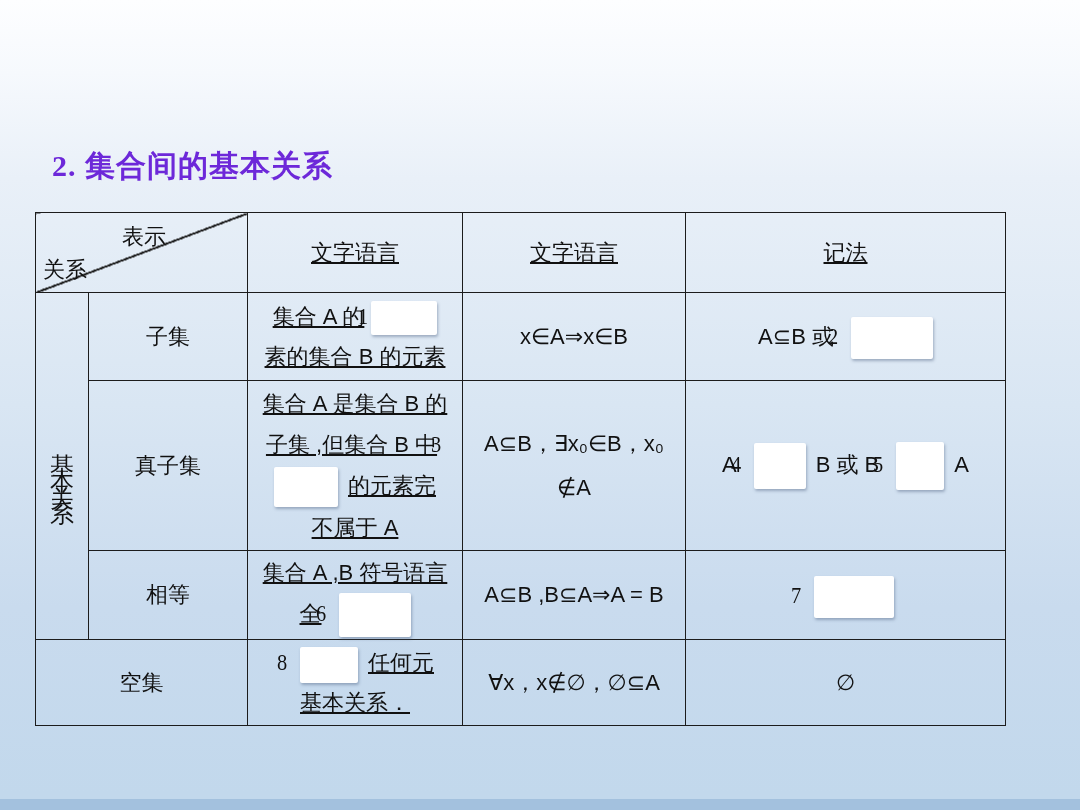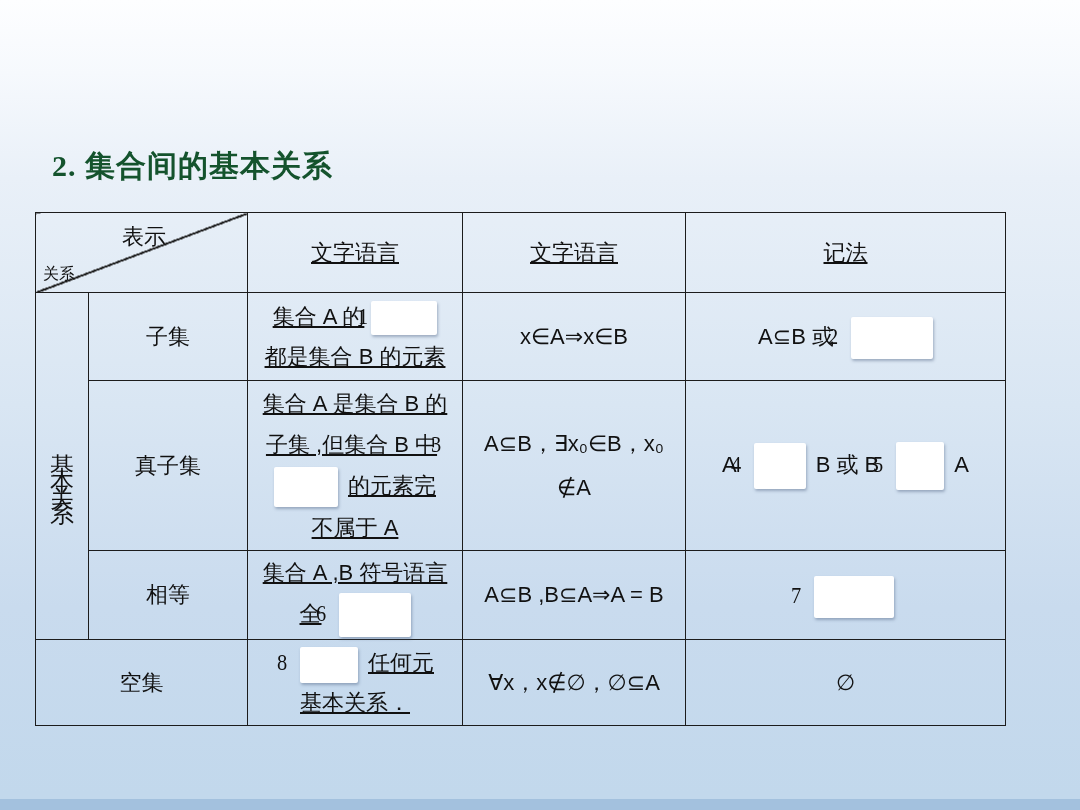--- a/index.html
+++ b/index.html
@@ -5,40 +5,40 @@
   html,body { margin:0; padding:0; }
   body {
     width:1080px; height:810px; position:relative; overflow:hidden;
     font-family:"Liberation Sans", sans-serif; color:#111;
     background:linear-gradient(180deg,#fdfeff 0%,#f6f9fd 9%,#e9f0f8 22%,#d9e6f3 50%,#c9dbee 75%,#c2d8ec 98%);
   }
   .bottom-bar { position:absolute; left:0; right:0; bottom:0; height:11px; }
   .title {
     position:absolute; left:52px; top:146px;
     font-family:"Liberation Serif", serif; font-weight:700;
-    font-size:30px; letter-spacing:1px; color:#14532d;
+    font-size:30px; letter-spacing:1px; color:#6d28d9;
   }
   table.rel {
     position:absolute; left:35px; top:212px; width:970px;
     border-collapse:collapse; table-layout:fixed;
   }
   table.rel td, table.rel th {
     border:1.5px solid #1c1c1c; padding:2px 6px;
     font-weight:400; font-size:22px; text-align:center; vertical-align:middle;
     color:#111;
   }
   th.diag {
     position:relative; padding:0;
     background-image:linear-gradient(to bottom right,
       transparent 0, transparent calc(50% - 1px),
       #1c1c1c calc(50% - 1px), #1c1c1c calc(50% + 1px),
       transparent calc(50% + 1px));
   }
   .diag-top    { position:absolute; top:9px;  left:86px;  font-size:22px; }
-  .diag-bottom { position:absolute; bottom:7px; left:7px; font-size:16px; }
+  .diag-bottom { position:absolute; bottom:7px; left:7px; font-size:22px; }
   .hdr { font-size:22px;text-decoration:underline; }
   .vert {
     writing-mode:vertical-lr; text-orientation:upright;
     letter-spacing:16px; font-size:24px; margin:0 auto; line-height:1;
   }
   .txt  { line-height:40px;text-decoration:underline; }
   .sym  { font-size:24px; line-height:44px; }
   .marker {
     display:inline-block; font-family:"Liberation Serif", serif;
     font-size:24px; margin-left:-7px; margin-right:2px;
@@ -77,21 +77,21 @@
     <th class="hdr">记法</th>
   </tr>
 
   <tr style="height:88px">
     <td rowspan="3">
       <div class="vert">基本关系</div>
     </td>
     <td>子集</td>
     <td class="txt">
       <span>集合 A 的</span><span class="marker">1</span><span class="blank" style="width:66px;height:34px;background:#ffffff"></span><br>
-      <span>都是集合 B 的元素</span>
+      <span>素的集合 B 的元素</span>
     </td>
     <td class="sym">x∈A⇒x∈B</td>
     <td class="sym">
       <span>A⊆B 或</span><span class="marker">2</span><span class="blank sp-l" style="width:82px;height:42px;background:#ffffff"></span>
     </td>
   </tr>
 
   <tr style="height:165px">
     <td>真子集</td>
     <td class="txt" style="line-height:41px">

